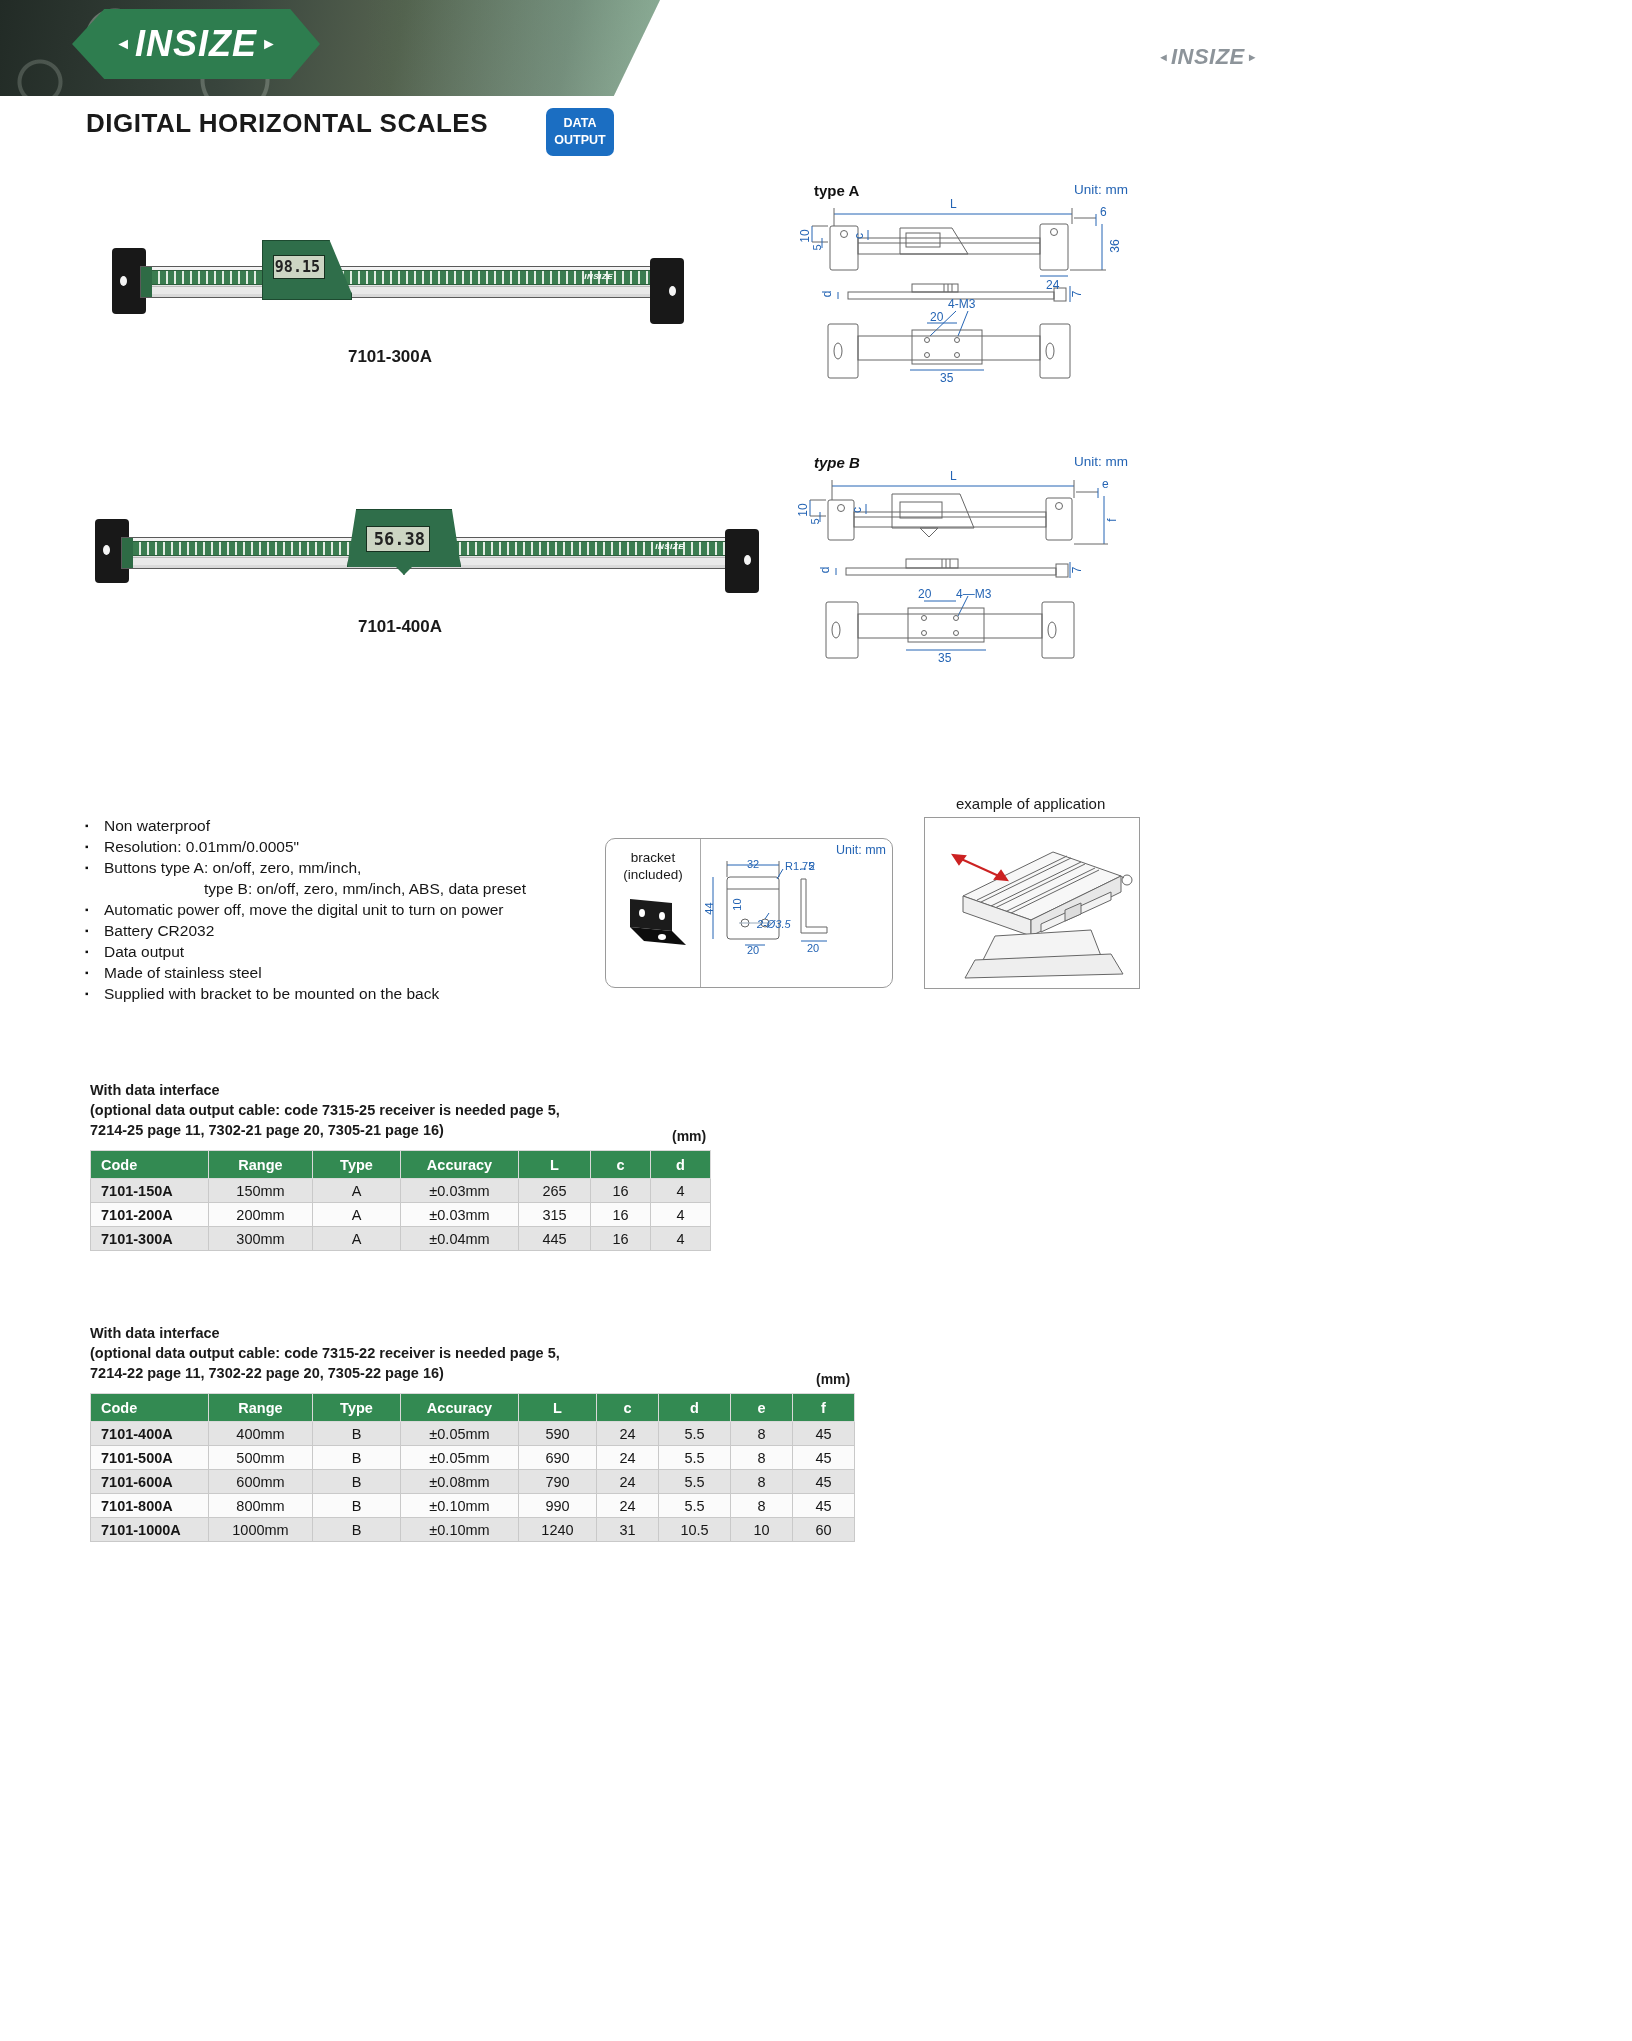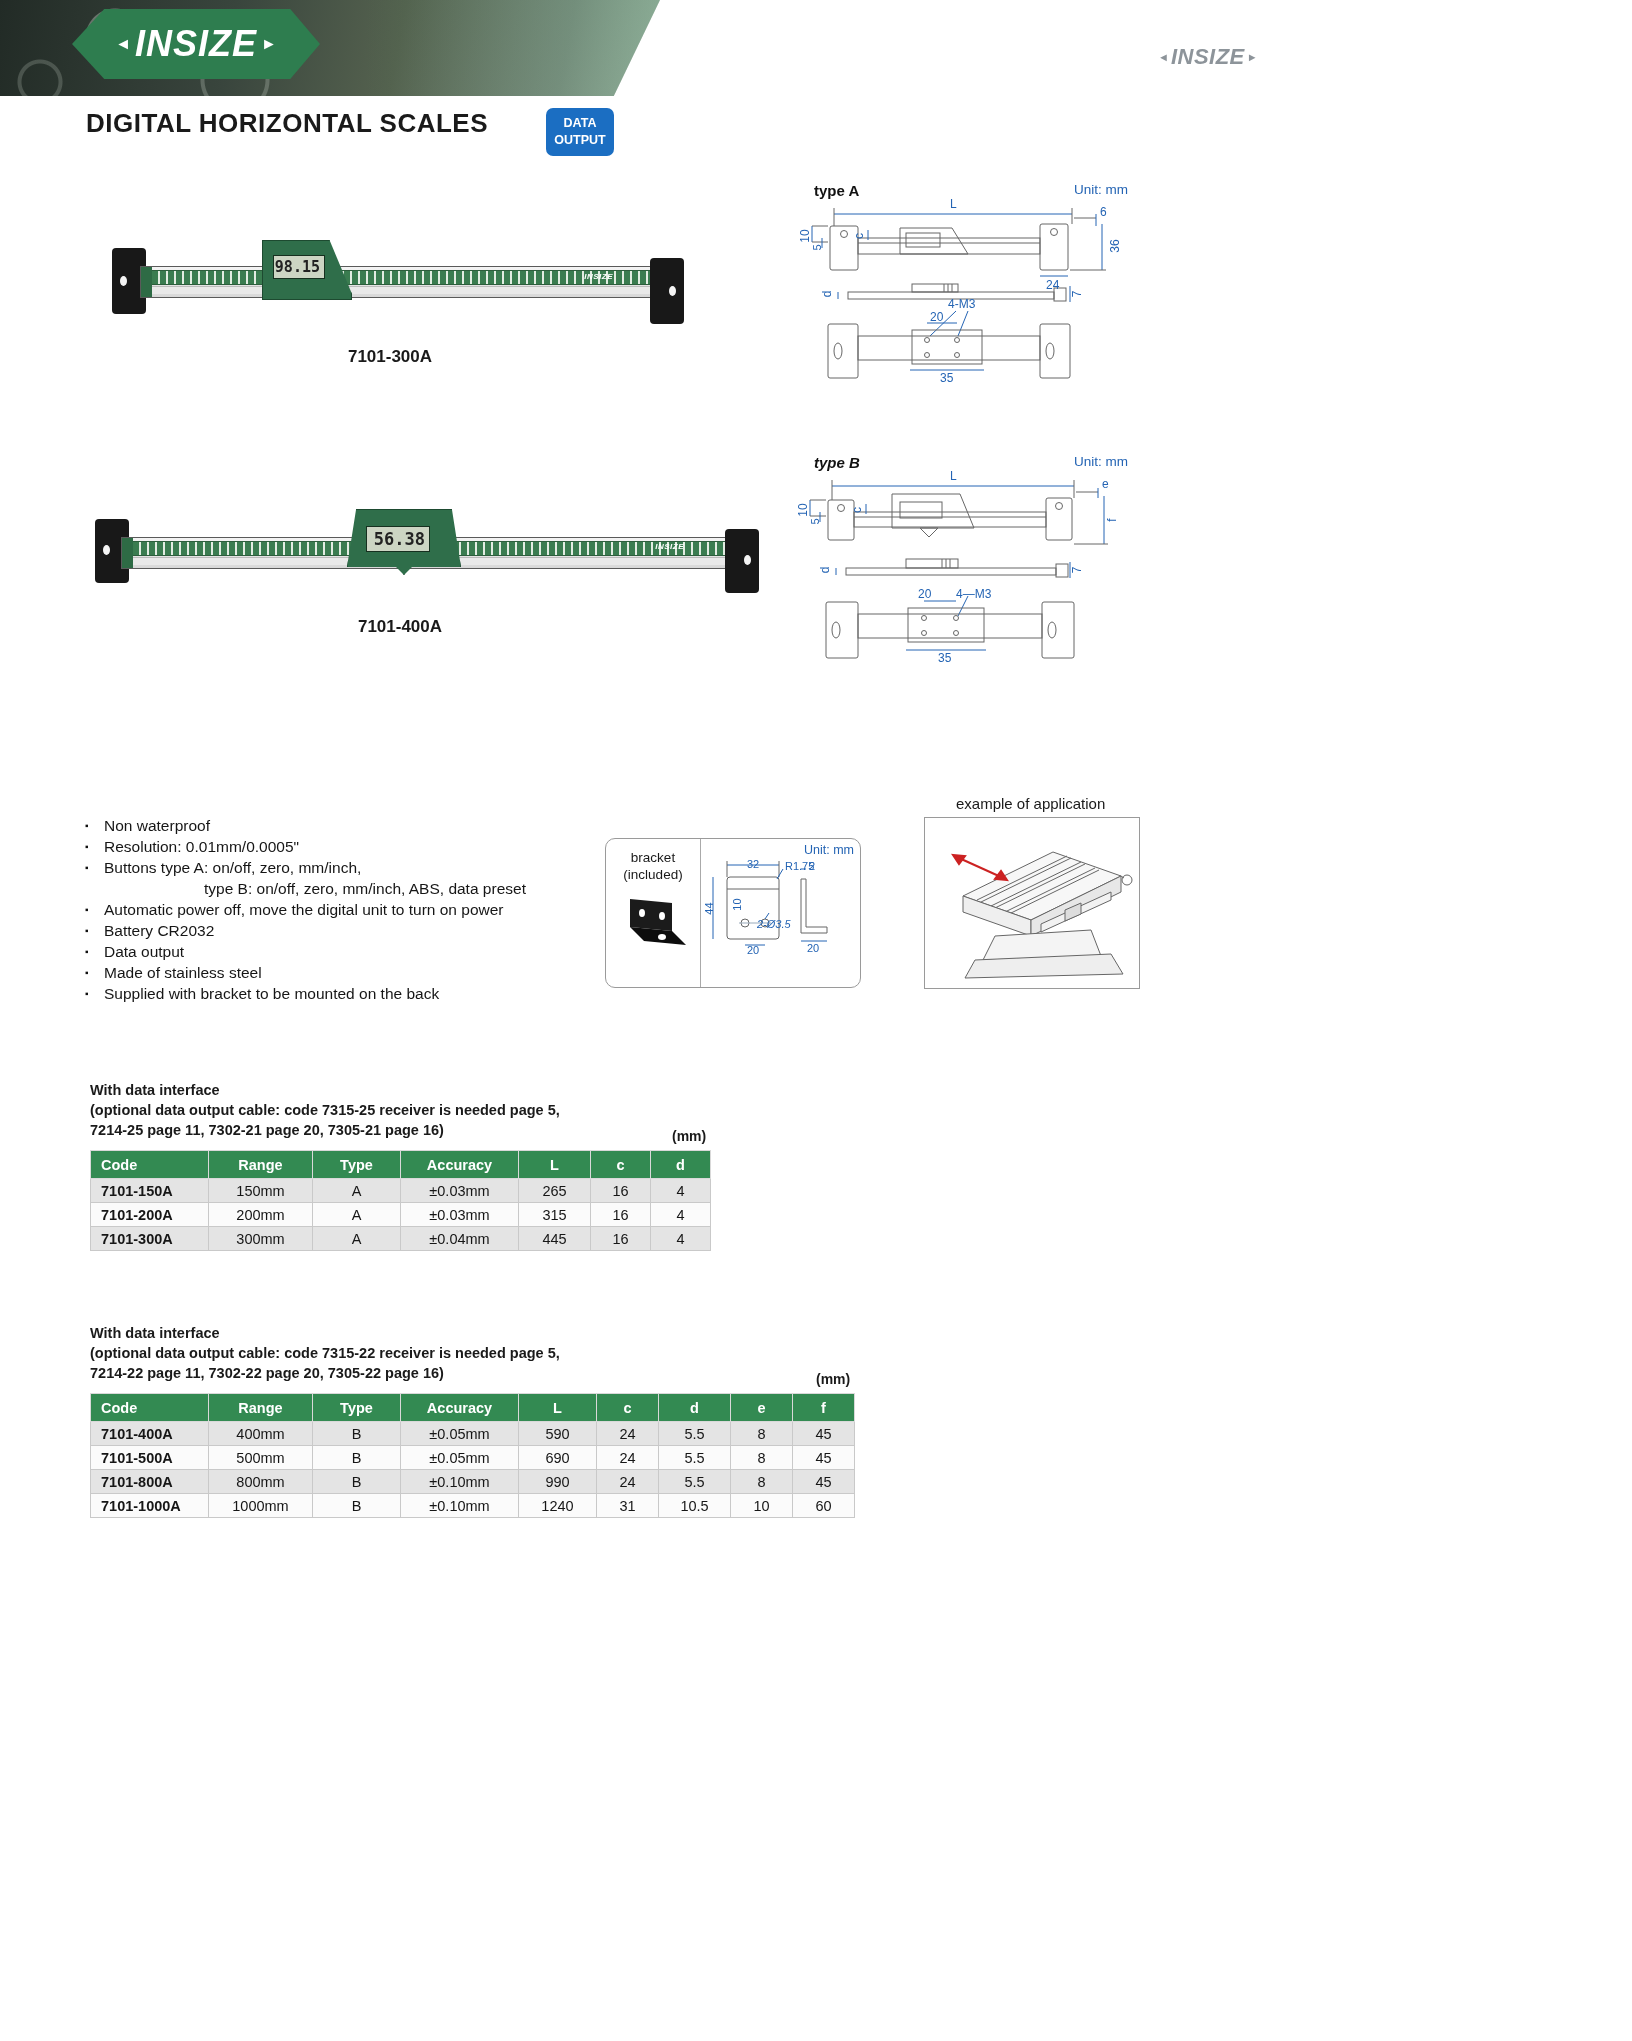--- a/index.html
+++ b/index.html
@@ -77,21 +77,21 @@
   .dim.sm{font-size:11px;}
 
   
   .features{left:85px;top:815px;width:545px;}
   .feature-row{display:flex;align-items:flex-start;font-size:15.5px;line-height:21px;color:#161616;}
   .feature-row .bullet{font-size:10px;line-height:21px;width:11px;margin-right:8px;color:#111;}
   .feature-row.cont{padding-left:119px;}
 
   
   .bracket-box{
-    left:605px;top:838px;width:256px;height:150px;border:1.5px solid #9a9a9a;border-radius:10px;
+    left:605px;top:838px;width:288px;height:150px;border:1.5px solid #9a9a9a;border-radius:10px;
     display:flex;background:#fff;box-sizing:border-box;
   }
   .bracket-left{width:94px;border-right:1px solid #aaa;position:relative;text-align:center;}
   .bracket-left .bl-text{display:block;font-size:13.5px;line-height:17px;margin-top:10px;}
   .bracket-right{flex:1;position:relative;}
   .app-caption{left:956px;top:795px;font-size:15px;}
   .app-box{left:924px;top:817px;width:216px;height:172px;border:1.5px solid #9a9a9a;background:#fff;box-sizing:border-box;}
 
   
   .tbl-intro{position:absolute;font-weight:700;font-size:14.5px;line-height:20px;}
@@ -511,20 +511,31 @@
         <td>500mm</td>
         <td>B</td>
         <td>±0.05mm</td>
         <td>690</td>
         <td>24</td>
         <td>5.5</td>
         <td>8</td>
         <td>45</td>
       </tr>
       <tr>
+        <td class="code-cell">7101-600A</td>
+        <td>600mm</td>
+        <td>B</td>
+        <td>±0.08mm</td>
+        <td>790</td>
+        <td>24</td>
+        <td>5.5</td>
+        <td>8</td>
+        <td>45</td>
+      </tr>
+      <tr>
         <td class="code-cell">7101-800A</td>
         <td>800mm</td>
         <td>B</td>
         <td>±0.10mm</td>
         <td>990</td>
         <td>24</td>
         <td>5.5</td>
         <td>8</td>
         <td>45</td>
       </tr>

